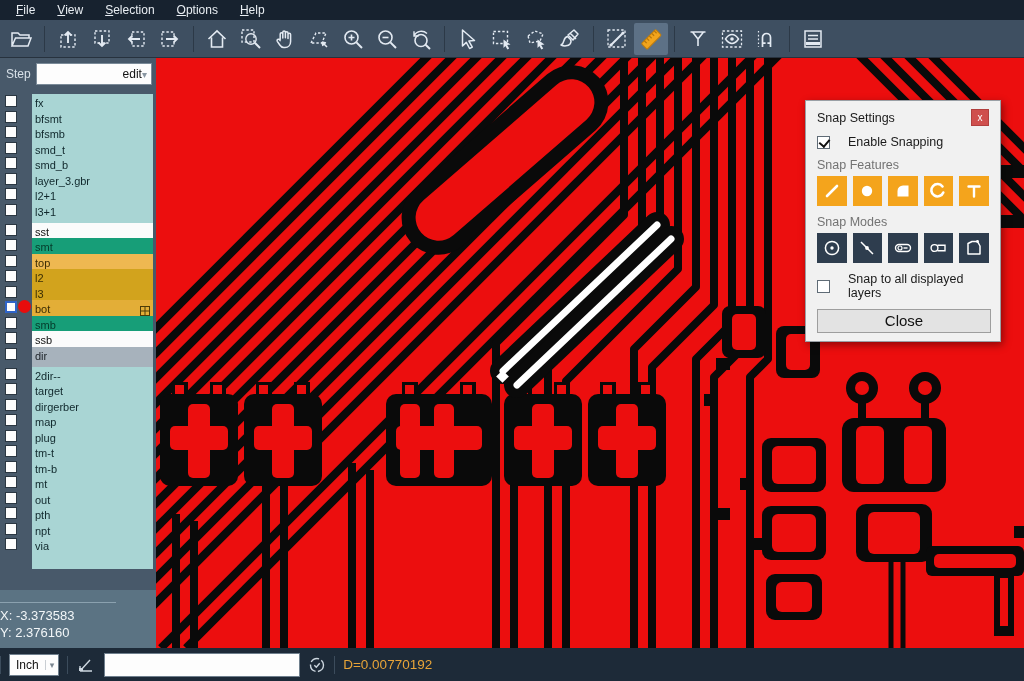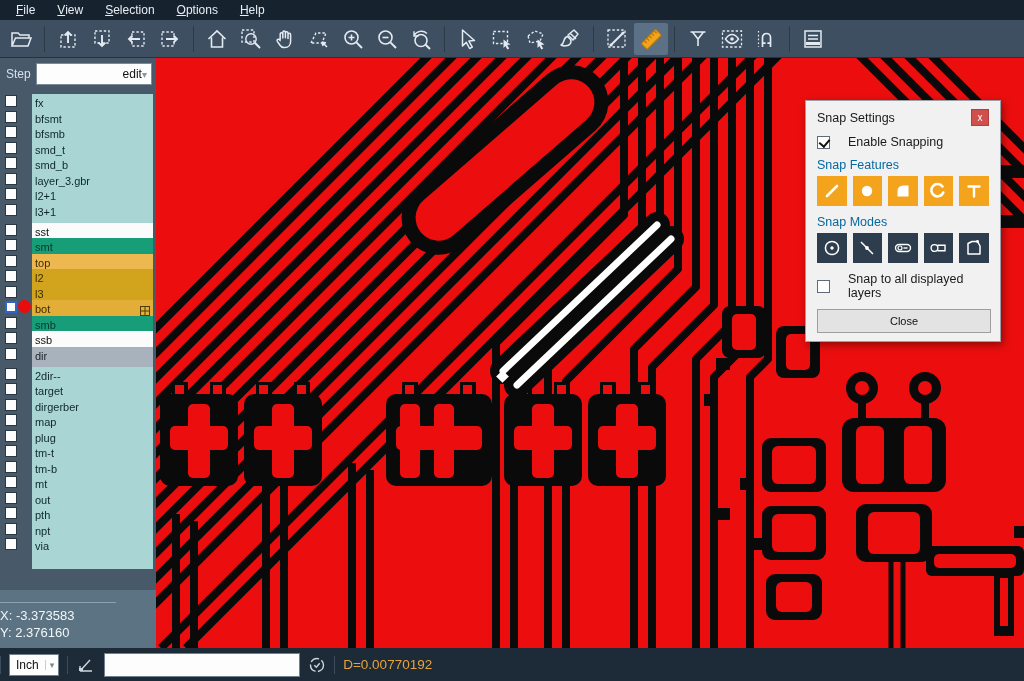--- a/index.html
+++ b/index.html
@@ -46,26 +46,26 @@
 
   
   .dialog { position:absolute; left:649px; top:42px; width:196px; height:242px; background:#f1f1f1; border:1px solid #9aa0a6; box-shadow:2px 3px 8px rgba(0,0,0,.4); padding:8px 11px 0 11px; }
   .dlg-titlebar { display:flex; justify-content:space-between; align-items:center; margin-bottom:9px; }
   .dlg-title { font-size:12.5px; color:#1a1a1a; }
   .dlg-close { width:18px; height:17px; background:#cf4f4d; color:#fff; font-size:10px; line-height:15px; text-align:center; border:1px solid #b23f3e; cursor:default; }
   .chkrow { display:flex; align-items:center; gap:18px; margin-bottom:9px; }
   .chk { width:13px; height:13px; background:#fff; border:1px solid #5f6b76; position:relative; flex:none; }
   .chk.checked:after { content:""; position:absolute; left:2.5px; top:0.5px; width:5px; height:8px; border:solid #111; border-width:0 2px 2px 0; transform:rotate(40deg); }
   .chklabel { font-size:12.5px; color:#1a1a1a; }
-  .dlg-sec { font-size:12.5px; color:#0369a1; margin-bottom:4px; }
+  .dlg-sec { font-size:12.5px; color:#737373; margin-bottom:4px; }
   .icon-row { display:flex; gap:6px; margin-bottom:9px; }
   .snap-btn { width:29.5px; height:30px; display:flex; align-items:center; justify-content:center; }
   .snap-btn.feature { background:#f4a41c; }
   .snap-btn.mode { background:#2e3d4e; }
-  .dlg-closebtn { width:174px; height:24px; background:#e3e3e3; border:1px solid #9e9e9e; font-size:11px; color:#111; text-align:center; line-height:22px; cursor:default; }
+  .dlg-closebtn { width:174px; height:24px; background:#e3e3e3; border:1px solid #9e9e9e; font-size:15px; color:#111; text-align:center; line-height:22px; cursor:default; }
 
   
   .statusbar { position:absolute; left:0; top:648px; width:1024px; height:33px; background:#1d2a38; display:flex; align-items:center; gap:8px; }
   .ssep { width:1px; height:18px; background:#3c4c5c; flex:none; }
   .unit-select { height:22px; background:#fdfdfd; border:1px solid #6f7f8d; display:flex; align-items:center; font-size:12px; color:#111; }
   .unit-select .uval { padding:0 6px; }
   .unit-select .uchev { border-left:1px solid #c9ced3; padding:0 4px; color:#7c8791; font-size:9px; }
   .sb-input { width:196px; height:24px; background:#fdfdfd; border:1px solid #6f7f8d; font-size:12px; padding:0 5px; color:#111; }
   .dist { color:#e8a438; font-size:13.5px; }
   .sb-ico { display:flex; align-items:center; }

